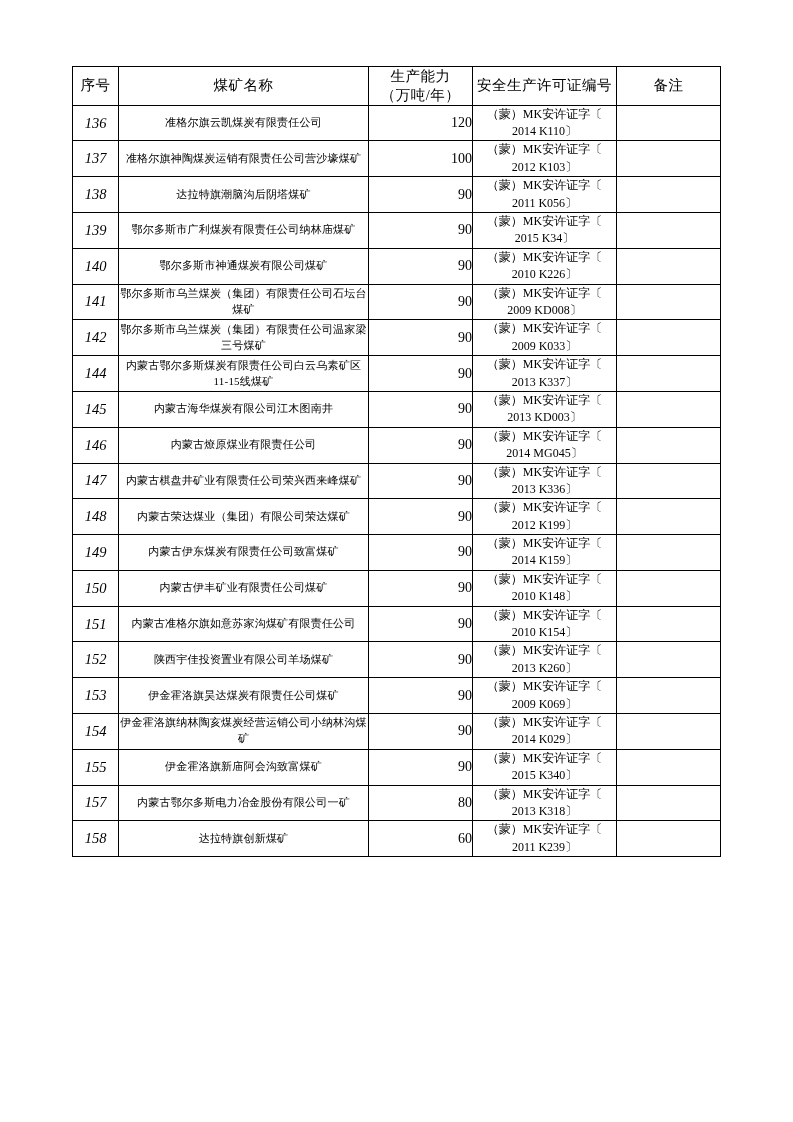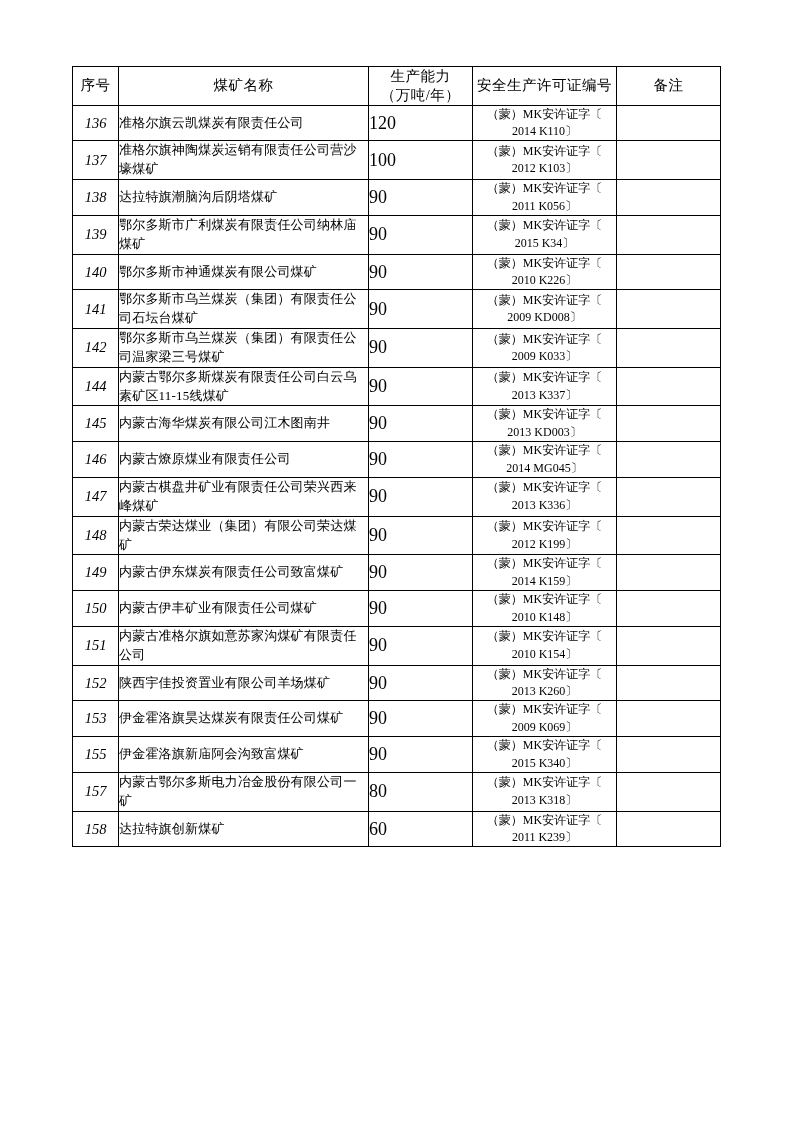--- a/index.html
+++ b/index.html
@@ -51,29 +51,29 @@
   thead th .hdr-line {
     display: block;
   }
   td.idx {
     text-align: center;
     font-size: 14.5px;
     padding: 3px 1px;
     font-style: italic;
   }
   td.name {
-    text-align: left;
-    font-size: 13px;
+    text-align: center;
+    font-size: 11px;
     line-height: 1.45;
     padding: 4px 6px 4px 7px;
     letter-spacing: 0.2px;
   }
   td.cap {
-    text-align: left;
-    font-size: 18px;
+    text-align: right;
+    font-size: 14px;
     padding: 3px 1px;
   }
   td.lic {
     text-align: center;
     font-size: 12px;
     line-height: 1.45;
     padding: 4px 2px;
   }
   td.lic .lic-l1, td.lic .lic-l2 {
     display: block;
@@ -291,20 +291,30 @@
           <td class="idx">153</td>
           <td class="name">伊金霍洛旗昊达煤炭有限责任公司煤矿</td>
           <td class="cap">90</td>
           <td class="lic">
             <span class="lic-l1">（蒙）MK安许证字〔</span>
             <span class="lic-l2">2009 K069〕</span>
           </td>
           <td class="note"></td>
         </tr>
         <tr>
+          <td class="idx">154</td>
+          <td class="name">伊金霍洛旗纳林陶亥煤炭经营运销公司小纳林沟煤矿</td>
+          <td class="cap">90</td>
+          <td class="lic">
+            <span class="lic-l1">（蒙）MK安许证字〔</span>
+            <span class="lic-l2">2014 K029〕</span>
+          </td>
+          <td class="note"></td>
+        </tr>
+        <tr>
           <td class="idx">155</td>
           <td class="name">伊金霍洛旗新庙阿会沟致富煤矿</td>
           <td class="cap">90</td>
           <td class="lic">
             <span class="lic-l1">（蒙）MK安许证字〔</span>
             <span class="lic-l2">2015 K340〕</span>
           </td>
           <td class="note"></td>
         </tr>
         <tr>

